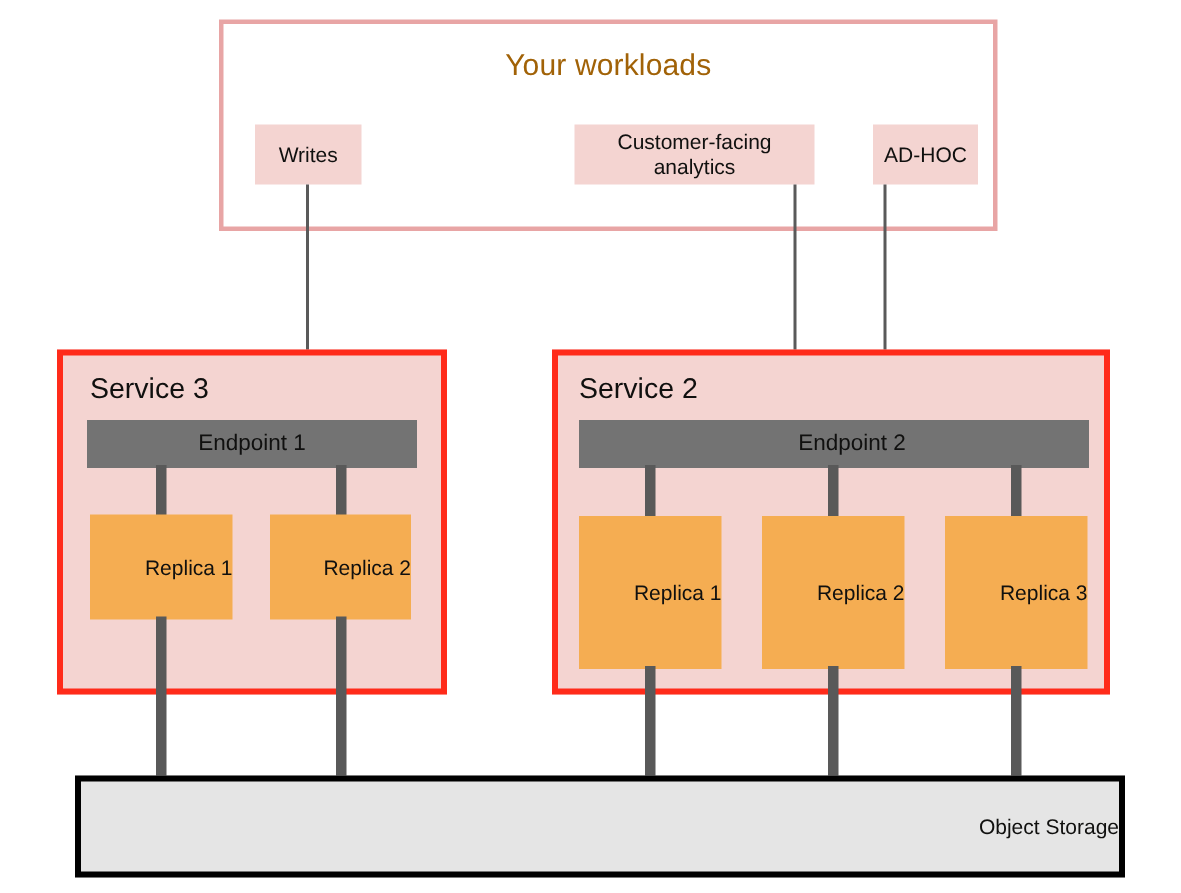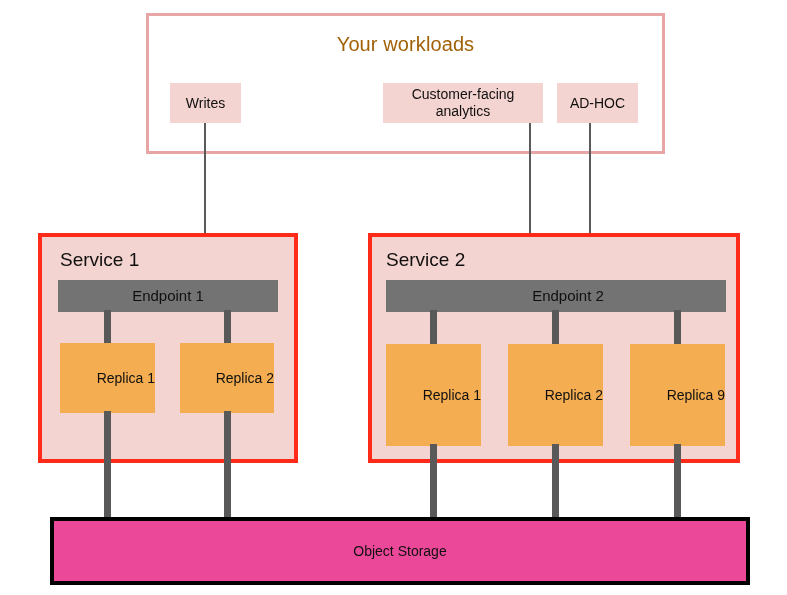--- a/index.html
+++ b/index.html
@@ -47,21 +47,21 @@
     display: flex;
     align-items: center;
     justify-content: center;
     text-align: center;
     font-size: 14px;
     line-height: 17px;
     color: #10100f;
   }
   .wb-writes   { left: 170px; top: 83px; width: 71px;  height: 40px; }
   .wb-analytics{ left: 383px; top: 83px; width: 160px; height: 40px; }
-  .wb-adhoc    { left: 557px; top: 83px; width: 81px;  height: 40px; }
+  .wb-adhoc    { left: 582px; top: 83px; width: 70px;  height: 40px; }
 
   
   .arrow-line {
     width: 2px;
     background: #5a5a5a;
   }
   .arrow-head {
     width: 0; height: 0;
     border-left: 8px solid transparent;
     border-right: 8px solid transparent;
@@ -137,24 +137,24 @@
   
   .c-s2-r1-s { left: 430px; top: 444px; height: 77px; }
   .c-s2-r2-s { left: 552px; top: 444px; height: 77px; }
   .c-s2-r3-s { left: 674px; top: 444px; height: 77px; }
 
   
   .object-storage {
     left: 50px; top: 517px;
     width: 700px; height: 68px;
     border: 4px solid #000000;
-    background: #ec4899;
-    display: flex;
-    align-items: center;
-    justify-content: center;
+    background: #e5e5e5;
+    display: flex;
+    align-items: center;
+    justify-content: flex-end;
     font-size: 14px;
     line-height: 17px;
     color: #10100f;
   }
 </style>
 </head>
 <body>
 
 <div id="canvas">
 
@@ -174,21 +174,21 @@
   <div class="abs arrow-line ar-writes-line"></div>
   <div class="abs arrow-head ar-writes-head"></div>
 
   <div class="abs arrow-line ar-cfa-line"></div>
   <div class="abs arrow-head ar-cfa-head"></div>
 
   <div class="abs arrow-line ar-adhoc-line"></div>
   <div class="abs arrow-head ar-adhoc-head"></div>
 
   <div class="abs service-panel svc1"></div>
-  <div class="abs service-label svc1-label">Service 1</div>
+  <div class="abs service-label svc1-label">Service 3</div>
 
   <div class="abs endpoint ep1">
     <span>Endpoint 1</span>
   </div>
 
   <div class="abs connector c-s1-e-r1"></div>
   <div class="abs connector c-s1-e-r2"></div>
 
   <div class="abs replica s1r1">
     <span>Replica 1</span>
@@ -211,21 +211,21 @@
   <div class="abs connector c-s2-e-r2"></div>
   <div class="abs connector c-s2-e-r3"></div>
 
   <div class="abs replica s2r1">
     <span>Replica 1</span>
   </div>
   <div class="abs replica s2r2">
     <span>Replica 2</span>
   </div>
   <div class="abs replica s2r3">
-    <span>Replica 9</span>
+    <span>Replica 3</span>
   </div>
 
   <div class="abs connector c-s2-r1-s"></div>
   <div class="abs connector c-s2-r2-s"></div>
   <div class="abs connector c-s2-r3-s"></div>
 
   <div class="abs object-storage">
     <span>Object Storage</span>
   </div>
 

